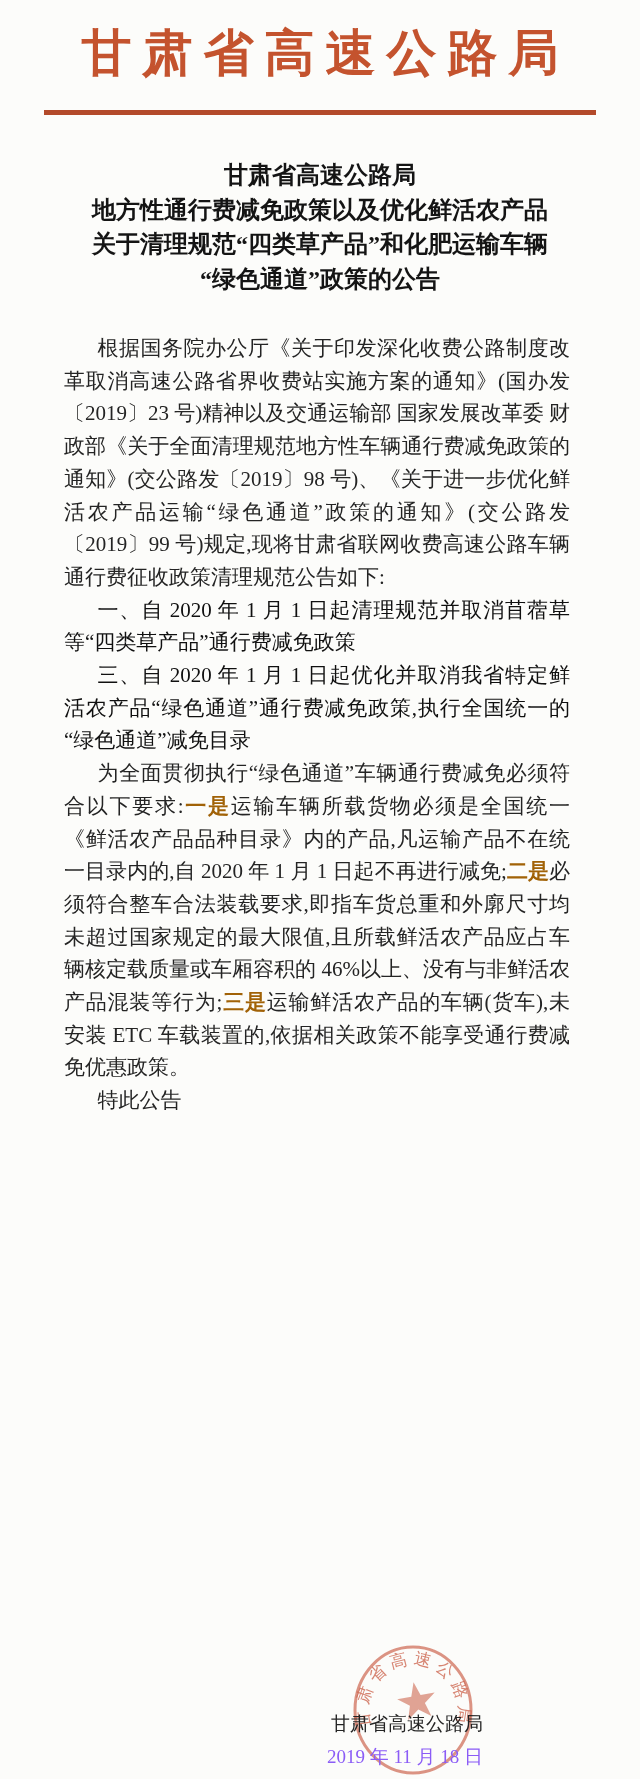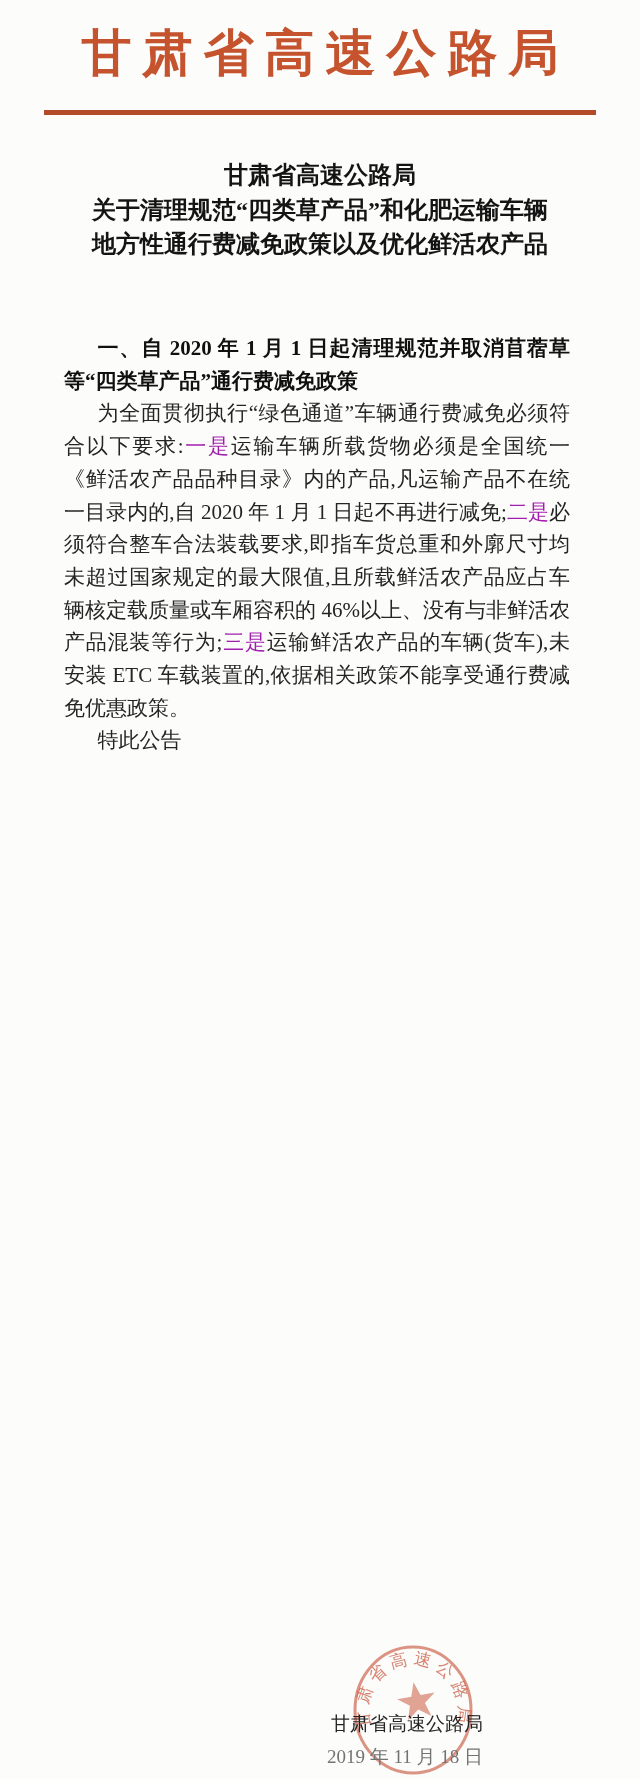--- a/index.html
+++ b/index.html
@@ -50,36 +50,36 @@
     top: 324px;
     left: 64px;
     width: 506px;
     font-size: 21px;
     line-height: 32.7px;
     color: #242424;
     text-align: justify;
     text-justify: inter-ideograph;
   }
   .para { margin: 0; text-indent: 1.6em; }
-  .heading { font-weight: 700; color: #101010; }
-  .b { font-weight: 400; color: #a21caf; }
+  .heading { font-weight: 400; color: #101010; }
+  .b { font-weight: 700; color: #a16207; }
   .sig-org {
     position: absolute;
     top: 1703px;
     right: 157px;
     font-size: 19px;
     color: #242424;
     white-space: nowrap;
   }
   .sig-date {
     position: absolute;
     top: 1736px;
     right: 157px;
     font-size: 19px;
-    color: #737373;
+    color: #8b5cf6;
     white-space: nowrap;
   }
   .seal-svg {
     position: absolute;
     left: 351px;
     top: 1635px;
     width: 124px;
     height: 134px;
   }
 </style>
@@ -87,29 +87,32 @@
 <body>
 
 <div class="page">
 
   <div class="letterhead">甘肃省高速公路局</div>
 
   <div class="letterhead-rule"></div>
 
   <div class="doc-title">
     <div>甘肃省高速公路局</div>
+    <div>地方性通行费减免政策以及优化鲜活农产品</div>
     <div>关于清理规范“四类草产品”和化肥运输车辆</div>
-    <div>地方性通行费减免政策以及优化鲜活农产品</div>
+    <div>“绿色通道”政策的公告</div>
   </div>
 
   <div class="body-text">
+    <p class="para">根据国务院办公厅《关于印发深化收费公路制度改革取消高速公路省界收费站实施方案的通知》(国办发〔2019〕23 号)精神以及交通运输部 国家发展改革委 财政部《关于全面清理规范地方性车辆通行费减免政策的通知》(交公路发〔2019〕98 号)、《关于进一步优化鲜活农产品运输“绿色通道”政策的通知》(交公路发〔2019〕99 号)规定,现将甘肃省联网收费高速公路车辆通行费征收政策清理规范公告如下:</p>
 
     <p class="para heading">一、自 2020 年 1 月 1 日起清理规范并取消苜蓿草等“四类草产品”通行费减免政策</p>
 
 
+    <p class="para heading">三、自 2020 年 1 月 1 日起优化并取消我省特定鲜活农产品“绿色通道”通行费减免政策,执行全国统一的“绿色通道”减免目录</p>
 
     <p class="para">
       <span>为全面贯彻执行“绿色通道”车辆通行费减免必须符合以下要求:</span><span class="b">一是</span><span>运输车辆所载货物必须是全国统一《鲜活农产品品种目录》内的产品,凡运输产品不在统一目录内的,自 2020 年 1 月 1 日起不再进行减免;</span><span class="b">二是</span><span>必须符合整车合法装载要求,即指车货总重和外廓尺寸均未超过国家规定的最大限值,且所载鲜活农产品应占车辆核定载质量或车厢容积的 46%以上、没有与非鲜活农产品混装等行为;</span><span class="b">三是</span><span>运输鲜活农产品的车辆(货车),未安装 ETC 车载装置的,依据相关政策不能享受通行费减免优惠政策。</span>
     </p>
 
     <p class="para">特此公告</p>
   </div>
 
   <svg class="seal-svg" viewBox="0 0 124 134" aria-hidden="true">
     <ellipse cx="62" cy="67" rx="58" ry="63" fill="none" stroke="#cd6750" stroke-width="3" stroke-opacity="0.7"></ellipse>

